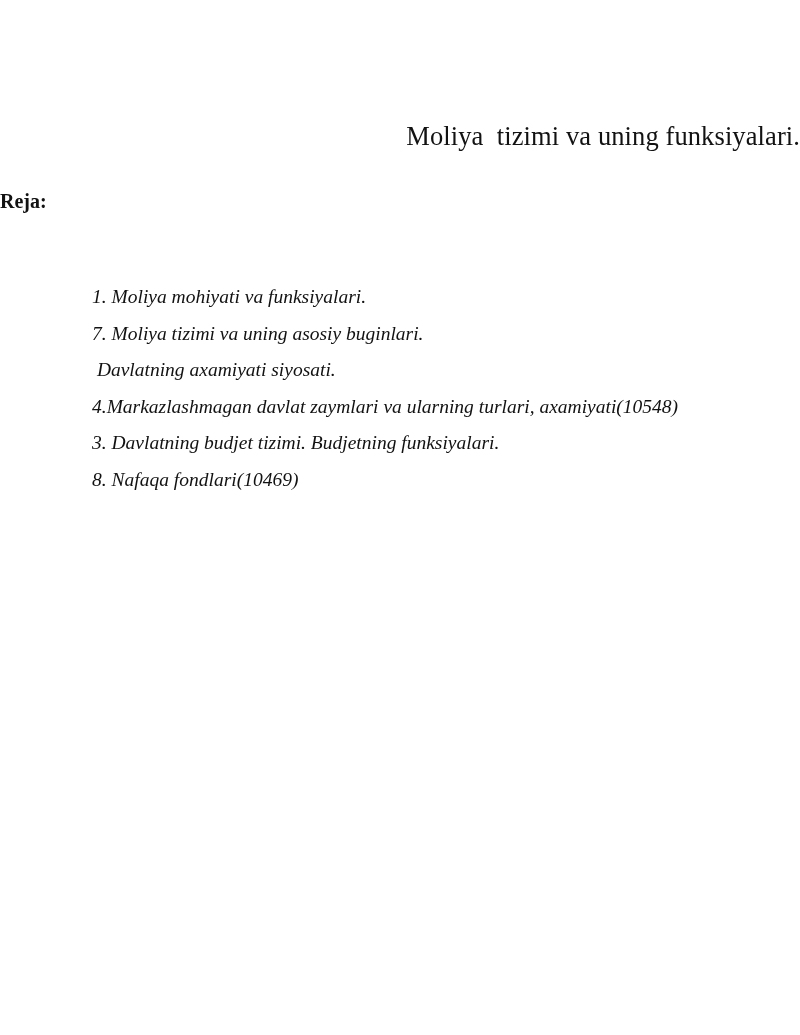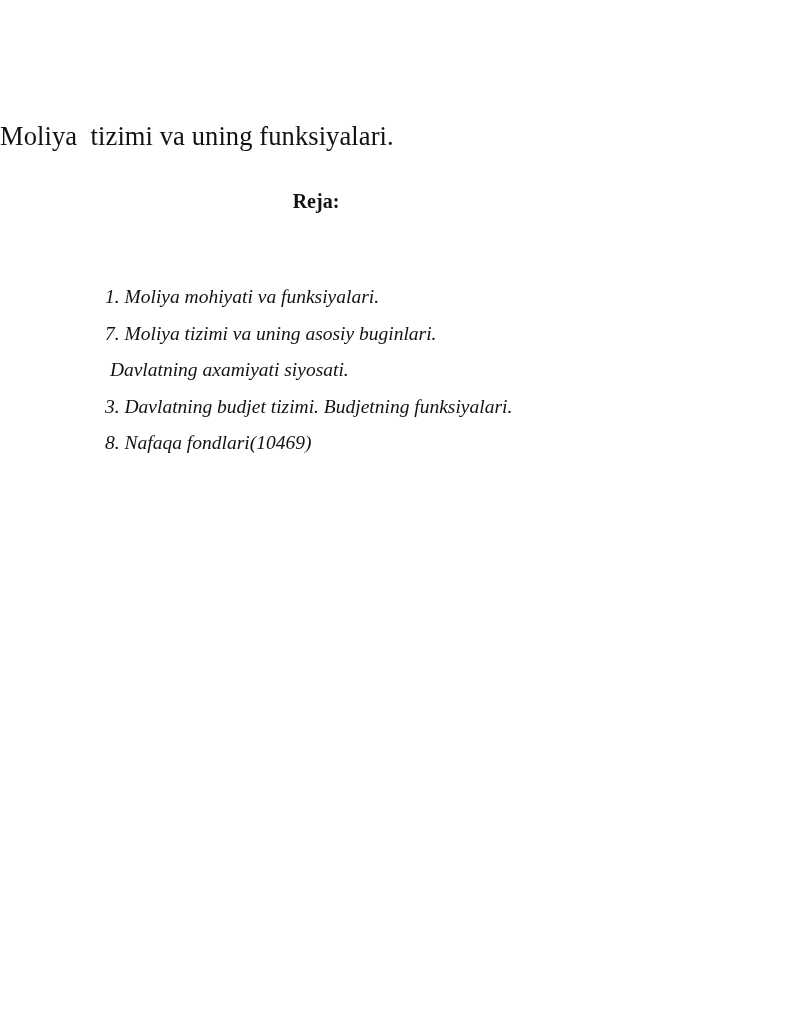--- a/index.html
+++ b/index.html
@@ -17,66 +17,66 @@
     height: 1035px;
     background: #ffffff;
     overflow: hidden;
     margin: 0 auto;
   }
   .doc-title {
     position: absolute;
     top: 90px;
     left: 0;
     width: 800px;
-    text-align: left;
+    text-align: right;
     font-size: 26.5px;
     font-weight: normal;
     font-style: normal;
     letter-spacing: 0.1px;
     white-space: pre;
     line-height: 1.25;
     margin-top: 30px;
   }
   .reja-heading {
     position: absolute;
     top: 189px;
     left: 0;
     width: 632px;
-    text-align: center;
+    text-align: left;
     font-size: 20px;
     font-weight: bold;
     font-style: normal;
     line-height: 1.25;
   }
   .plan-list {
     position: absolute;
     top: 279px;
     left: 92px;
     width: 660px;
   }
   .plan-item {
     font-size: 19.5px;
     font-style: italic;
     font-weight: normal;
     line-height: 36.6px;
     white-space: pre;
     color: #121212;
-    margin-left: 13px;
   }
 </style>
 </head>
 <body>
 
 <div class="page">
 
   <h1 class="doc-title">Moliya  tizimi va uning funksiyalari.</h1>
 
   <div class="reja-heading">Reja:</div>
 
   <div class="plan-list">
     <div class="plan-item">1. Moliya mohiyati va funksiyalari.</div>
     <div class="plan-item">7. Moliya tizimi va uning asosiy buginlari.</div>
     <div class="plan-item"> Davlatning axamiyati siyosati.</div>
+    <div class="plan-item">4.Markazlashmagan davlat zaymlari va ularning turlari, axamiyati(10548)</div>
     <div class="plan-item">3. Davlatning budjet tizimi. Budjetning funksiyalari.</div>
     <div class="plan-item">8. Nafaqa fondlari(10469)</div>
   </div>
 
 </div>
 
 </body></html>

